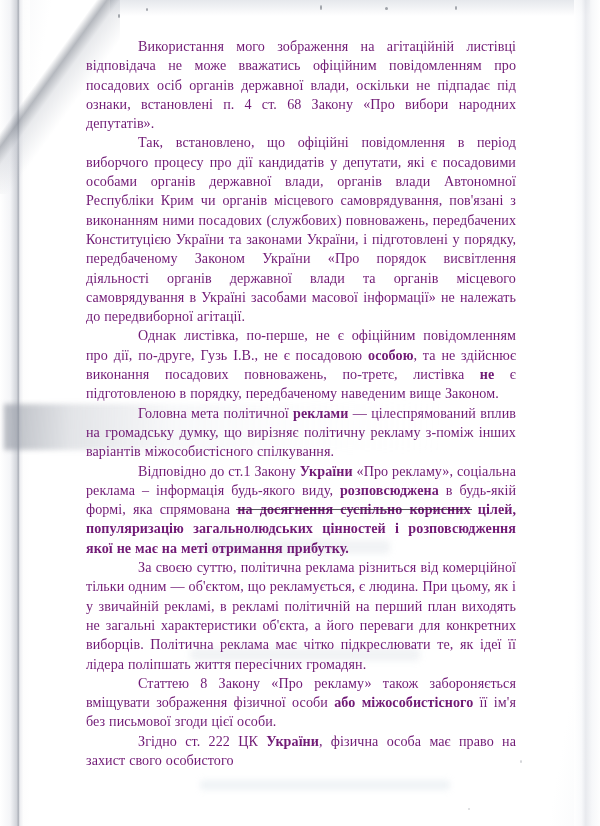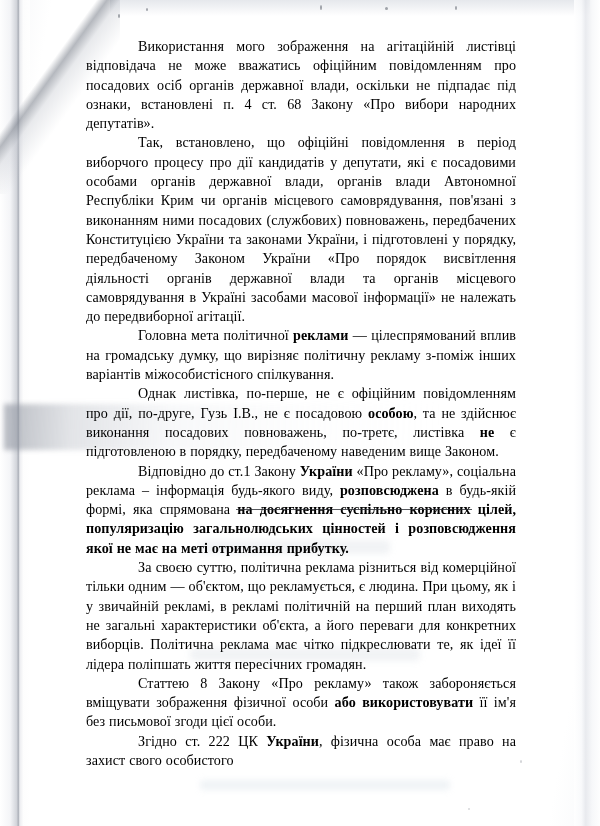--- a/index.html
+++ b/index.html
@@ -150,21 +150,21 @@
     position: absolute;
     left: -1px; right: -1px;
     top: 52%;
     height: 1px;
     background: rgba(40,42,48,.78);
   }
 </style>
 </head>
 <body>
 
-<div id="page" style="background: rgb(253, 253, 253); color: #000000; text-decoration: underline;">
+<div id="page" style="background: rgb(253, 253, 253); color: #701a75; text-decoration: underline;">
 
   <div class="paper-sheet"></div>
   <div class="scan-top-band"></div>
   <div class="scan-left-edge"></div>
   <div class="scan-left-corner"></div>
   <div class="scan-right-edge"></div>
   <div class="scan-smudge"></div>
   <div class="scan-bleed-1"></div>
   <div class="scan-bleed-2"></div>
   <div class="scan-bleed-3"></div>
@@ -173,21 +173,21 @@
   <div class="scan-fleck" style="left:146px;top:8px;width:2px;height:3px;"></div>
   <div class="scan-fleck" style="left:320px;top:5px;width:2px;height:5px;"></div>
   <div class="scan-fleck" style="left:385px;top:7px;width:3px;height:3px;"></div>
   <div class="scan-fleck" style="left:455px;top:6px;width:2px;height:4px;"></div>
   <div class="scan-fleck" style="left:520px;top:760px;width:2px;height:3px;opacity:.5;"></div>
   <div class="scan-fleck" style="left:468px;top:808px;width:2px;height:2px;opacity:.45;"></div>
 
   <div class="doc-body">
       <p class="doc-paragraph indent-wide"><span>Використання мого зображення на агітаційній листівці відповідача не може вважатись офіційним повідомленням про посадових осіб органів державної влади, оскільки не підпадає під ознаки, встановлені   п. 4 ст. 68 Закону «Про вибори народних депутатів».</span></p>
       <p class="doc-paragraph indent-wide"><span>Так, встановлено, що офіційні повідомлення в період виборчого процесу про  дії кандидатів у депутати,  які є посадовими особами органів державної влади, органів влади Автономної Республіки Крим чи  органів місцевого самоврядування,   пов'язані   з виконанням ними посадових (службових) повноважень, передбачених Конституцією України та законами України, і підготовлені у порядку, передбаченому Законом України «Про порядок висвітлення  діяльності органів державної влади та  органів  місцевого самоврядування в Україні засобами масової інформації» не належать до передвиборної агітації.</span></p>
+      <p class="doc-paragraph indent-wide"><span>Однак листівка, по-перше, не є офіційним повідомленням про дії, по-друге,  Гузь І.В., не є посадовою </span><b>особою</b><span>, та не здійснює виконання посадових повноважень, по-третє, листівка </span><b>не</b><span> є підготовленою в порядку, передбаченому наведеним вище Законом.</span></p>
       <p class="doc-paragraph indent-wide"><span>Головна мета політичної </span><b>реклами</b><span> — цілеспрямований вплив на громадську думку, що вирізняє політичну рекламу з-поміж інших варіантів міжособистісного спілкування.</span></p>
-      <p class="doc-paragraph indent-wide"><span>Однак листівка, по-перше, не є офіційним повідомленням про дії, по-друге,  Гузь І.В., не є посадовою </span><b>особою</b><span>, та не здійснює виконання посадових повноважень, по-третє, листівка </span><b>не</b><span> є підготовленою в порядку, передбаченому наведеним вище Законом.</span></p>
       <p class="doc-paragraph indent-wide"><span>Відповідно до ст.1 Закону </span><b>України</b><span> «Про рекламу», соціальна реклама – інформація будь-якого виду, </span><b>розповсюджена</b><span> в будь-якій формі, яка спрямована </span><span class="emph-struck">на досягнення суспільно корисних</span><b> цілей, популяризацію загальнолюдських цінностей і розповсюдження якої не має на меті отримання прибутку.</b></p>
       <p class="doc-paragraph indent-wide"><span>За своєю суттю, політична реклама різниться від комерційної тільки одним — об'єктом, що рекламується, є людина. При цьому, як і у звичайній рекламі, в рекламі політичній на перший план виходять не загальні характеристики об'єкта, а його переваги для конкретних виборців. Політична реклама має чітко підкреслювати те, як ідеї її лідера поліпшать життя пересічних громадян.</span></p>
-      <p class="doc-paragraph indent-wide"><span>Статтею 8 Закону «Про рекламу» також забороняється вміщувати зображення фізичної особи </span><b>або використовувати</b><span> її ім'я без письмової згоди цієї особи.</span></p>
+      <p class="doc-paragraph indent-wide"><span>Статтею 8 Закону «Про рекламу» також забороняється вміщувати зображення фізичної особи </span><b>або міжособистісного</b><span> її ім'я без письмової згоди цієї особи.</span></p>
       <p class="doc-paragraph indent-wide"><span>Згідно ст. 222 ЦК </span><b>України</b><span>, фізична особа має право на захист свого особистого </span></p>
     </div>
 
 </div>
 
 </body></html>

